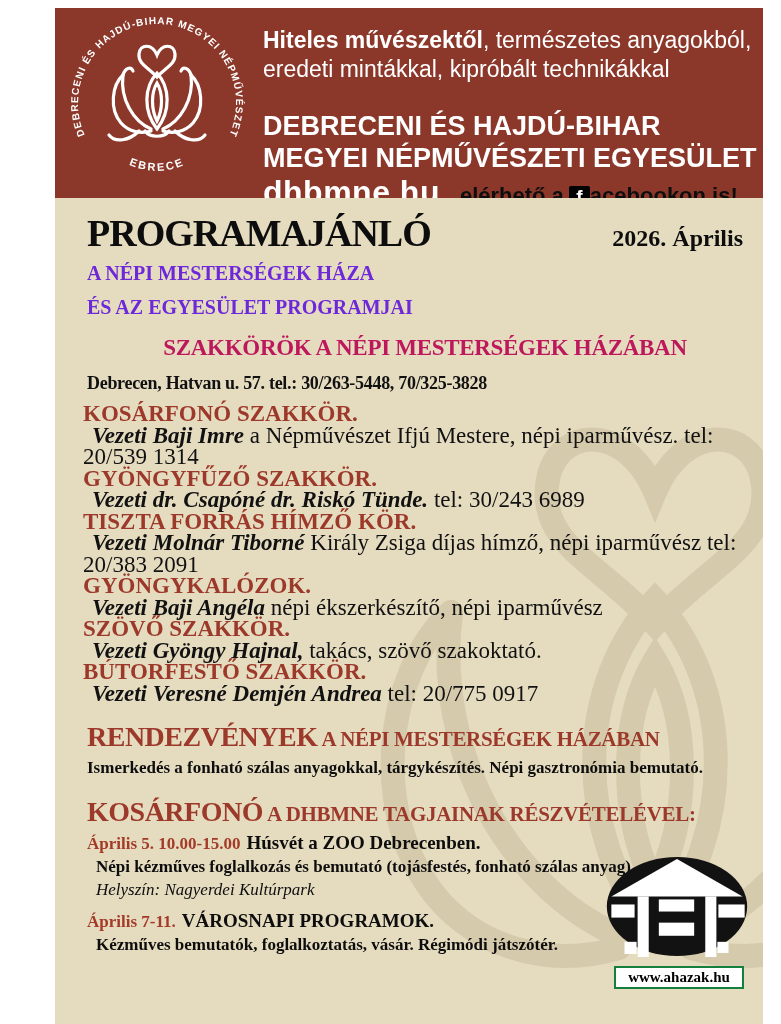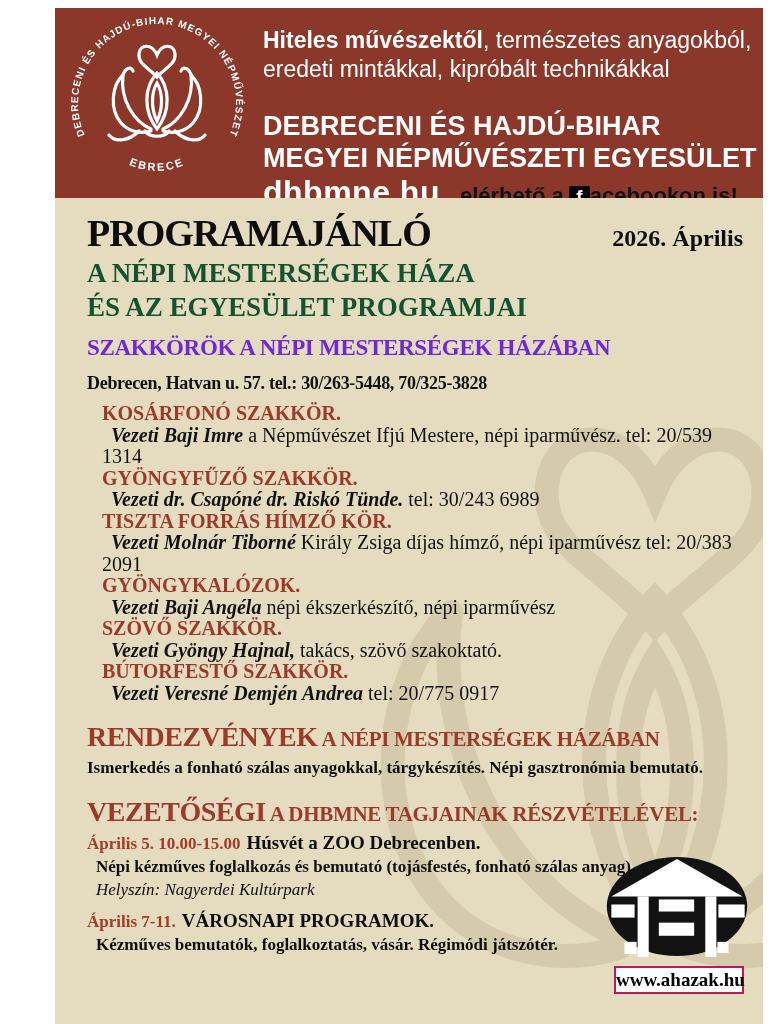--- a/index.html
+++ b/index.html
@@ -23,44 +23,44 @@
   
   .content{position:absolute;left:55px;top:198px;width:708px;height:1016px;
            background:#e5dcc0;overflow:hidden;font-family:Liberation Serif, serif;}
   .watermark{position:absolute;left:0;top:0;pointer-events:none;}
 
   .inner{position:relative;}
   .title-row{display:flex;justify-content:space-between;align-items:baseline;
              margin:13px 20px 0 32px;}
   .title{font-size:38px;font-weight:bold;letter-spacing:-1px;margin:0;color:#0d0d0d;}
   .date{font-size:24px;font-weight:bold;color:#0d0d0d;}
-  .subtitle{margin:3px 0 0 32px;color:#14532d;font-size:27px;font-weight:bold;line-height:31px;}
-  .sec-head{margin:12px 0 12px 32px;font-size:23px;font-weight:bold;letter-spacing:-.3px;color:#6d28d9;}
+  .subtitle{margin:3px 0 0 32px;color:#6d28d9;font-size:20px;font-weight:bold;line-height:31px;}
+  .sec-head{margin:12px 0 12px 32px;font-size:23px;font-weight:bold;letter-spacing:-.3px;color:#be185d;text-align:center;}
   .address{margin:2px 0 0 32px;font-size:18px;font-weight:bold;letter-spacing:-.3px;}
 
-  .clubs{margin:9px 20px 0 47px;font-size:20px;line-height:21.5px;}
+  .clubs{margin:9px 20px 0 28px;font-size:23px;line-height:21.5px;}
   .club-name{color:#9c392a;font-weight:bold;margin:0;}
   .club-line{margin:0;}
   .leader{font-weight:bold;font-style:italic;padding-left:9px;}
 
   .ev-head{margin:17px 0 3px 32px;color:#9c392a;font-weight:bold;}
   .ev-big{font-size:28px;letter-spacing:-.5px;}
   .ev-small{font-size:21px;letter-spacing:-.3px;}
   .ev{margin:0 20px 0 32px;font-size:17px;font-weight:bold;line-height:23px;
       color:#0d0d0d;white-space:pre-wrap;}
   .ev.gap{margin-top:8px;}
   .ev-date{color:#a33b28;margin-right:6px;}
   .ev-title-big{font-size:19px;}
   .indent{padding-left:9px;}
   .helyszin{font-weight:normal;font-style:italic;}
 
   
   .house{position:absolute;left:551px;top:658px;width:148px;}
-  .url-box{margin:3px 0 16px 8px;background:#fff;border:2px solid #be185d;font-weight:bold;
-           font-size:19px;text-align:center;padding:1px 0;width:126px;color:#000;}
+  .url-box{margin:3px 0 16px 8px;background:#fff;border:2px solid #15803d;font-weight:bold;
+           font-size:15px;text-align:center;padding:1px 0;width:126px;color:#000;}
 </style>
 </head>
 <body>
 
 <div class="page">
 
   <header class="band">
     <svg class="logo-svg" viewBox="0 0 185 185">
       <defs>
         <path id="arcTop" d="M 19.8,124.1 A 79 79 0 1 1 164.2,124.1" fill="none"></path>
@@ -140,21 +140,21 @@
         <p class="club-line"><span class="leader">Vezeti Veresné Demjén Andrea</span><span> tel: 20/775 0917</span></p>
       </div>
 
       <div class="ev-head">
         <span class="ev-big">RENDEZVÉNYEK</span>
         <span class="ev-small">A NÉPI MESTERSÉGEK HÁZÁBAN</span>
       </div>
       <p class="ev">Ismerkedés a fonható szálas anyagokkal, tárgykészítés. Népi gasztronómia bemutató.</p>
 
       <div class="ev-head">
-        <span class="ev-big">VEZETŐSÉGI</span>
+        <span class="ev-big">KOSÁRFONÓ</span>
         <span class="ev-small">A DHBMNE TAGJAINAK RÉSZVÉTELÉVEL:</span>
       </div>
       <p class="ev"><span class="ev-date">Április 5. 10.00-15.00</span><span class="ev-title-big">Húsvét a ZOO Debrecenben.</span></p>
       <p class="ev indent">Népi kézműves foglalkozás és bemutató (tojásfestés, fonható szálas anyag)</p>
       <p class="ev indent helyszin">Helyszín: Nagyerdei Kultúrpark</p>
       <p class="ev gap"><span class="ev-date">Április 7-11.</span><span class="ev-title-big">VÁROSNAPI PROGRAMOK.</span></p>
       <p class="ev indent">Kézműves bemutatók, foglalkoztatás, vásár. Régimódi játszótér.</p>
 
     </div>
 

